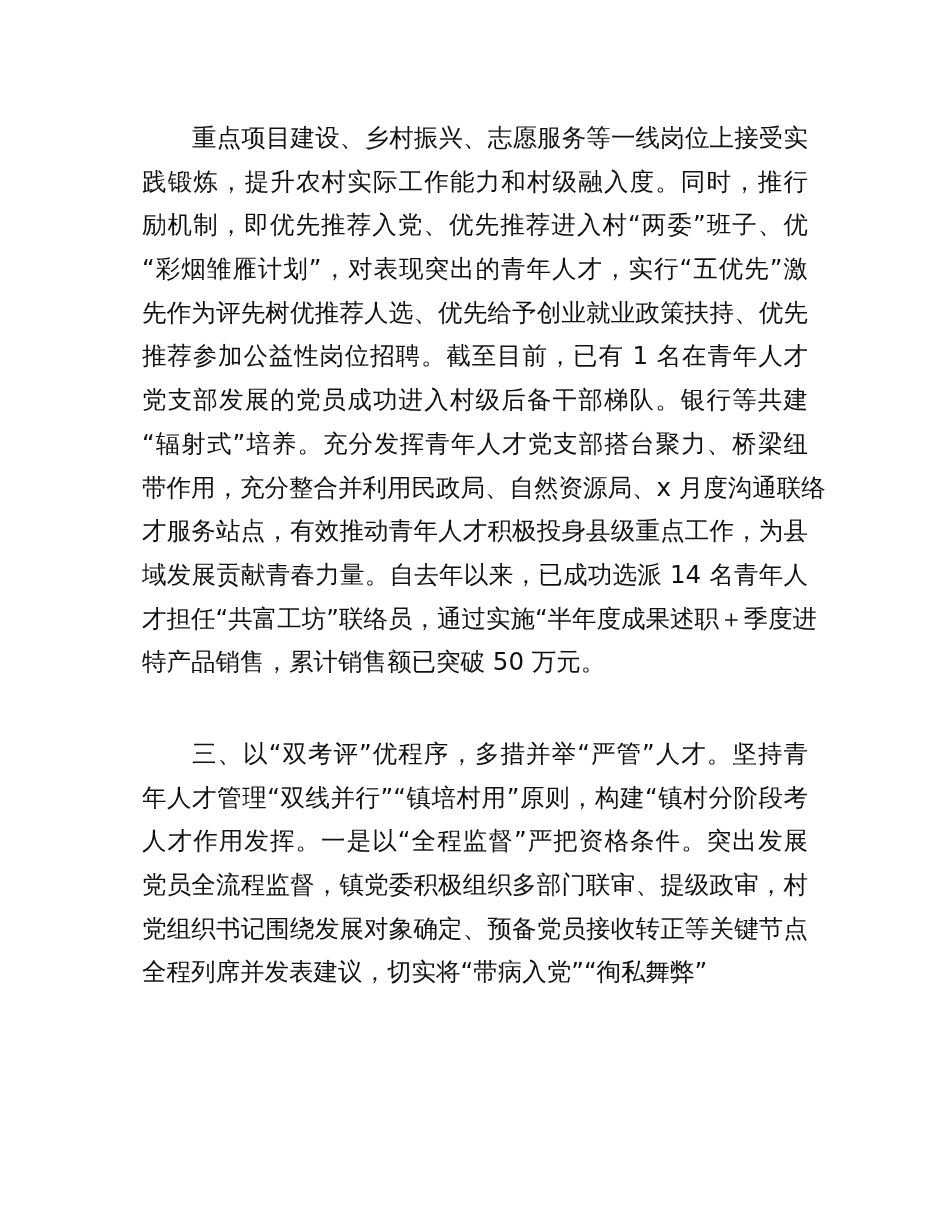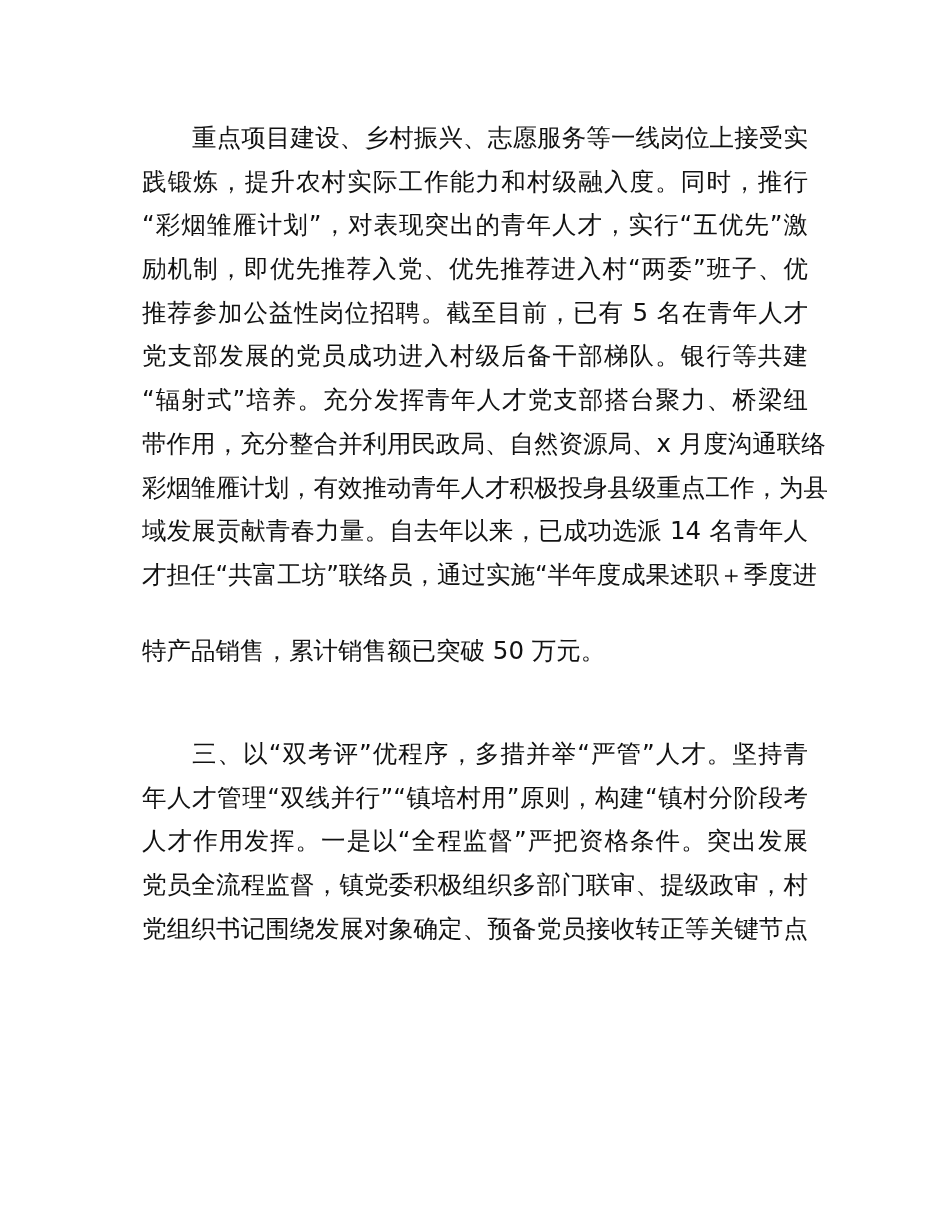--- a/index.html
+++ b/index.html
@@ -11,45 +11,47 @@
     height: 43.7px;
     line-height: 43.7px;
     font-family: "DejaVu Sans", "Liberation Sans", sans-serif;
     font-size: 24.5px;
     color: #111111;
     white-space: nowrap;
     text-align: justify;
     text-align-last: justify;
   }
   .line.indent { padding-left: 50px; }
-  .line.last { text-align-last: left; margin-top: 32px; }
+  .line.last { text-align-last: left; }
   #p1 { top: 116px; }
   #p2 { top: 732px; }
 </style>
 </head>
 <body>
 
 <div class="page">
 
   <div class="para" id="p1">
     <span class="line indent">重点项目建设、乡村振兴、志愿服务等一线岗位上接受实</span>
     <span class="line">践锻炼，提升农村实际工作能力和村级融入度。同时，推行</span>
+    <span class="line">励机制，即优先推荐入党、优先推荐进入村“两委”班子、优</span>
     <span class="line">“彩烟雏雁计划”，对表现突出的青年人才，实行“五优先”激</span>
-    <span class="line">励机制，即优先推荐入党、优先推荐进入村“两委”班子、优</span>
-    <span class="line">推荐参加公益性岗位招聘。截至目前，已有 5 名在青年人才</span>
+    <span class="line">先作为评先树优推荐人选、优先给予创业就业政策扶持、优先</span>
+    <span class="line">推荐参加公益性岗位招聘。截至目前，已有 1 名在青年人才</span>
     <span class="line">党支部发展的党员成功进入村级后备干部梯队。银行等共建</span>
     <span class="line">“辐射式”培养。充分发挥青年人才党支部搭台聚力、桥梁纽</span>
     <span class="line">带作用，充分整合并利用民政局、自然资源局、x 月度沟通联络</span>
-    <span class="line">彩烟雏雁计划，有效推动青年人才积极投身县级重点工作，为县</span>
+    <span class="line">才服务站点，有效推动青年人才积极投身县级重点工作，为县</span>
     <span class="line">域发展贡献青春力量。自去年以来，已成功选派 14 名青年人</span>
     <span class="line">才担任“共富工坊”联络员，通过实施“半年度成果述职＋季度进</span>
     <span class="line last">特产品销售，累计销售额已突破 50 万元。</span>
   </div>
 
   <div class="para" id="p2">
     <span class="line indent">三、以“双考评”优程序，多措并举“严管”人才。坚持青</span>
     <span class="line">年人才管理“双线并行”“镇培村用”原则，构建“镇村分阶段考</span>
     <span class="line">人才作用发挥。一是以“全程监督”严把资格条件。突出发展</span>
     <span class="line">党员全流程监督，镇党委积极组织多部门联审、提级政审，村</span>
     <span class="line">党组织书记围绕发展对象确定、预备党员接收转正等关键节点</span>
+    <span class="line last">全程列席并发表建议，切实将“带病入党”“徇私舞弊”</span>
   </div>
 
 </div>
 
 </body></html>

